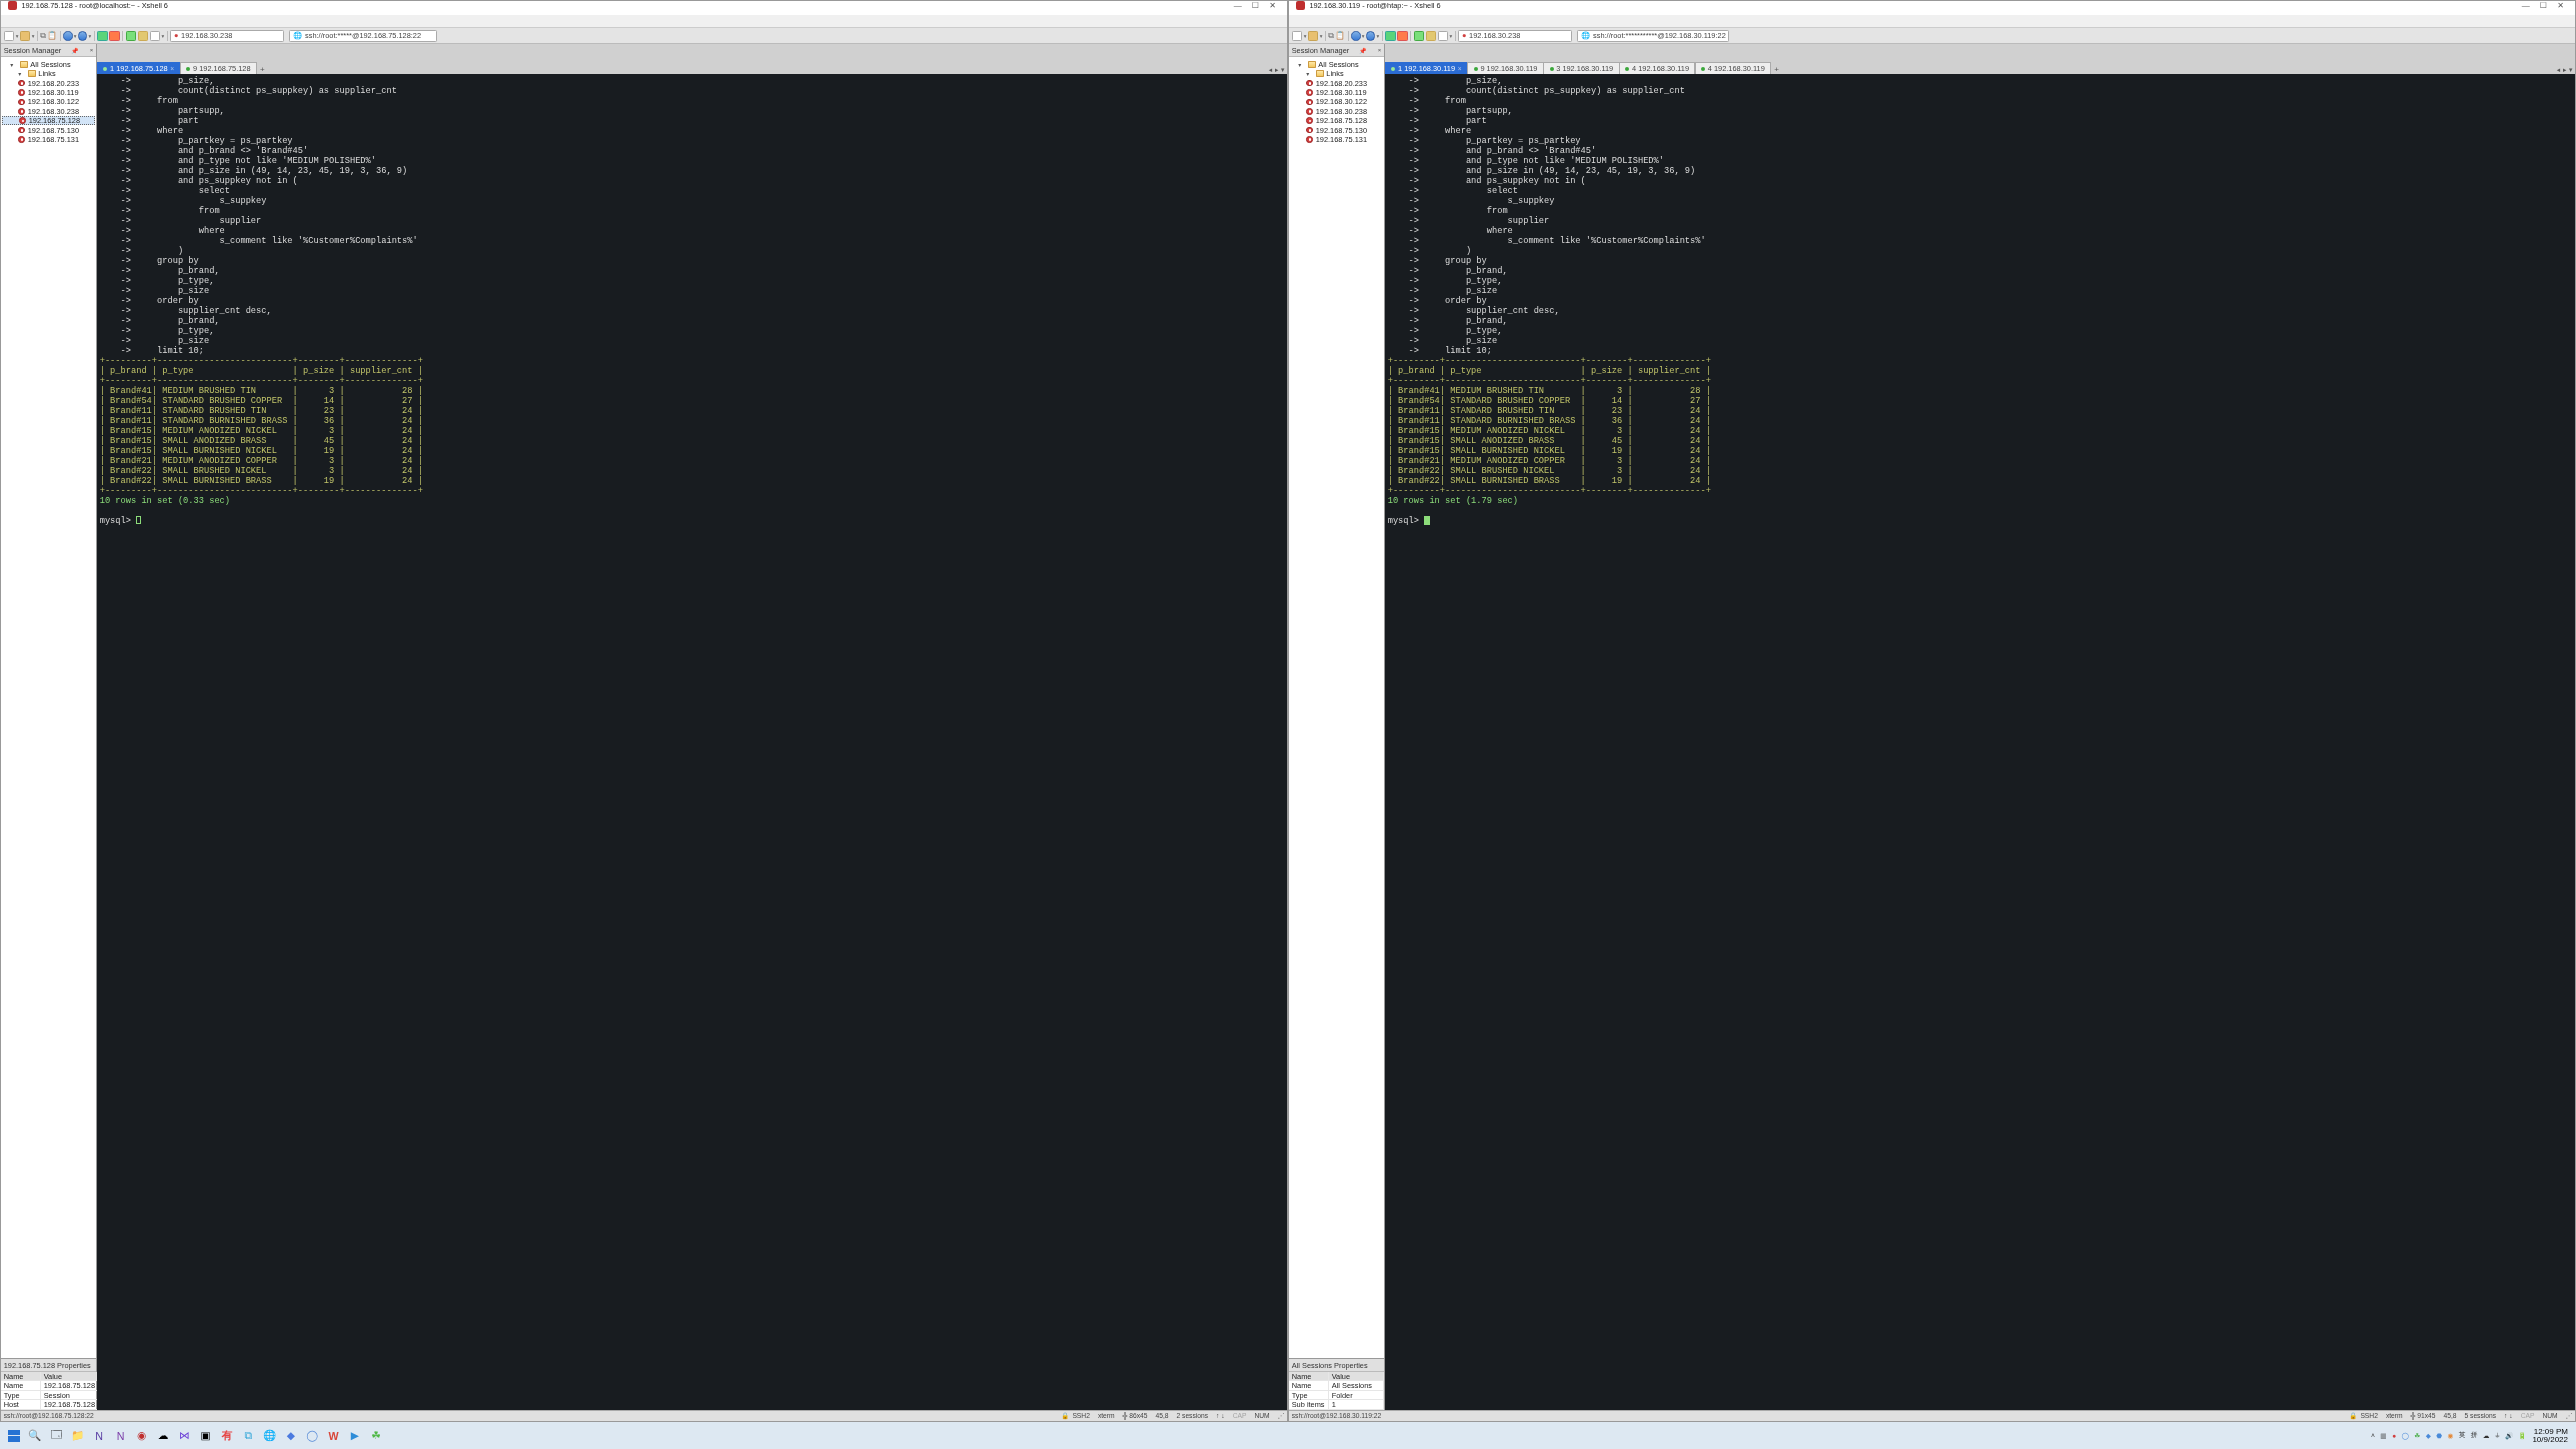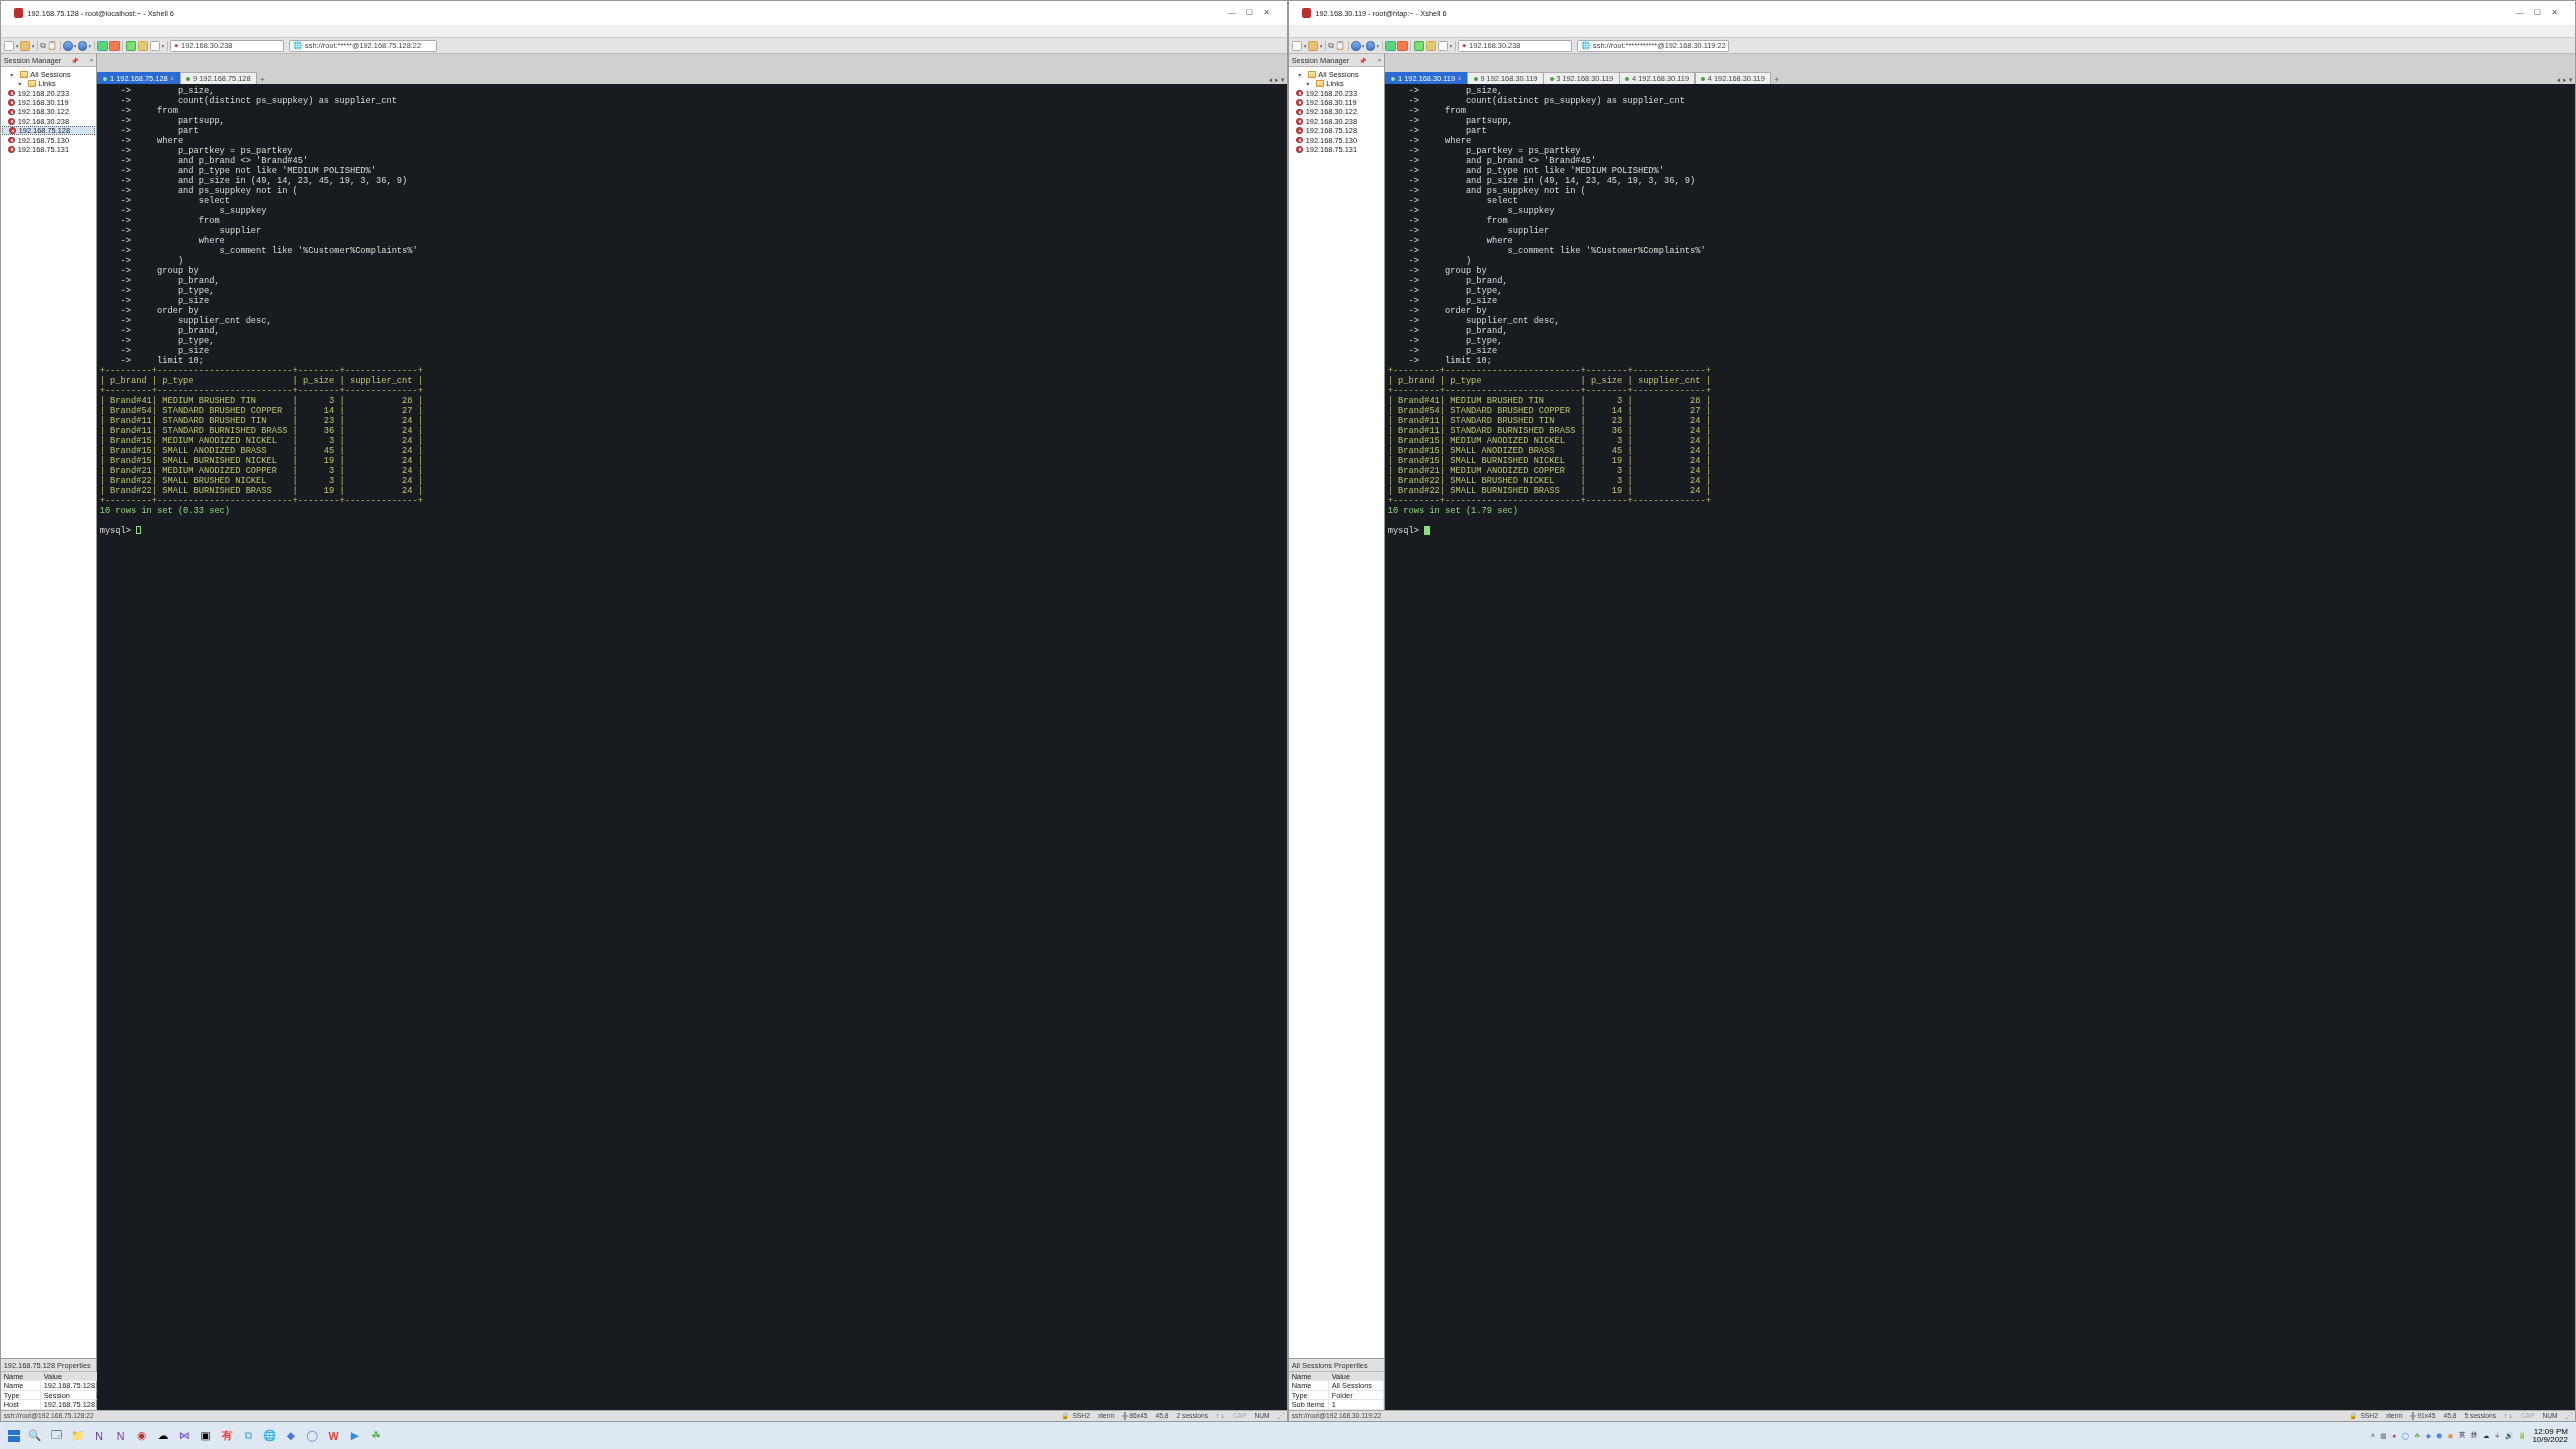--- a/index.html
+++ b/index.html
@@ -1,19 +1,19 @@
 <!DOCTYPE html>
 <html style="font-size:10.7px"><head>
 <meta charset="utf-8">
 <style>
 * { margin: 0; padding: 0; box-sizing: border-box; }
 body { font-family: "Segoe UI", Tahoma, sans-serif; font-size: 8px; background: #2b2b2b; overflow: hidden; user-select: none; }
 .desktop { display: flex; width: 100vw; height: calc(100vh - 27px); }
 .window { flex: 1; display: flex; flex-direction: column; background: #f0f0f0; border: 0.7px solid #999; }
-.titlebar { display: flex; align-items: center; height: 24px; background: #fff; padding: 0 13px; }
+.titlebar { display: flex; height: 14px; background: #fff; padding: 0 7px; }
 .titlebar .icon { width: 9.4px; height: 9.4px; background: #bf2e2e; border-radius: 2px; margin-right: 4px; display:inline-block; }
 .titlebar .title { flex: 1; font-size: 7.4px; color: #222; }
 .titlebar .btns { display: flex; gap: 8px; padding-right: 2.7px; }
 .titlebar .btn { width: 9.4px; height: 9.4px; display: flex; align-items: center; justify-content: center; font-size: 8px; color: #555; cursor: pointer; }
 .menubar { display: flex; height: 13.4px; background: #f0f0f0; padding: 0 4px; gap: 2.7px; align-items: center; border-bottom: 0.7px solid #ccc; }
 .menubar span { font-size: 7.4px; color: #333; padding: 0 2.7px; cursor: pointer; margin-top: 48px; }
 .toolbar { display: flex; height: 16px; background: #e4e4e4; align-items: center; padding: 0 2.7px; gap: 1.3px; border-bottom: 0.7px solid #bbb; }
 .tbtn { width: 10.7px; height: 10.7px; border-radius: 1.3px; display: inline-block; cursor: pointer; }
 .tbtn.newtab{background:#fff;border:0.7px solid #aaa}
 .tbtn.open{background:#e8c070;border:0.7px solid #c7a355}
@@ -34,21 +34,21 @@
 .tree{flex:1;overflow:auto;font-size:7.4px;color:#222;padding:2.7px 1.3px}
 .tree .node{display:flex;align-items:center;gap:2.7px;height:9.4px;padding:0 1.3px;white-space:nowrap;cursor:pointer}
 .tree .node.sel{background:#d2e4f7;border:0.7px dotted #666}
 .tree .twisty{font-size:6px;color:#555;width:6.7px;display:inline-block}
 .tree .fld{width:8px;height:6.7px;background:linear-gradient(#ffe9a8,#f2c860);border:0.7px solid #cc9a40;border-radius:0.7px}
 .tree .lnk{width:6.7px;height:6.7px;border-radius:50%;background:#d84040;border:0.7px solid #992828;position:relative}
 .tree .lnk::after{content:"";position:absolute;width:2.7px;height:2.7px;background:#fff;border-radius:50%;top:1.3px;left:1.3px}
 .tree .lbl{padding-left:0}
 .tree .ind1{padding-left:8px}
 .tree .ind2{padding-left:16px}
-.tree .ind3{padding-left:6px}
+.tree .ind3{padding-left:16px}
 .proppane{border-top:0.7px solid #999;background:#fff}
 .propgrid{display:grid;grid-template-columns:40px 1fr;font-size:7.4px;color:#222}
 .propgrid .cell{padding:0.7px 2.7px;border-bottom:0.7px solid #e6e6e6;border-right:0.7px solid #e6e6e6;height:9.4px;display:flex;align-items:center}
 .propgrid .hdr{background:#e0e0e0;font-weight:normal}
 .termcol{display:flex;flex-direction:column;flex:1;min-width:0;background:#141a21}
 .tabbar{display:flex;height:30px;background:#d0d0d0;align-items:flex-end}
 .tab{display:flex;align-items:center;gap:2.7px;height:12.7px;padding:0 5.4px;background:#eee;border:0.7px solid #aaa;border-bottom:none;margin-right:-0.7px;font-size:7.4px;color:#444;cursor:pointer}
 .tab.active{background:#2b6cd4;color:#fff;border-color:#2b6cd4}
 .tab .x{font-size:6.7px;opacity:.6}
 .tab .bullet{width:4px;height:4px;border-radius:50%;background:#3aa73a}

